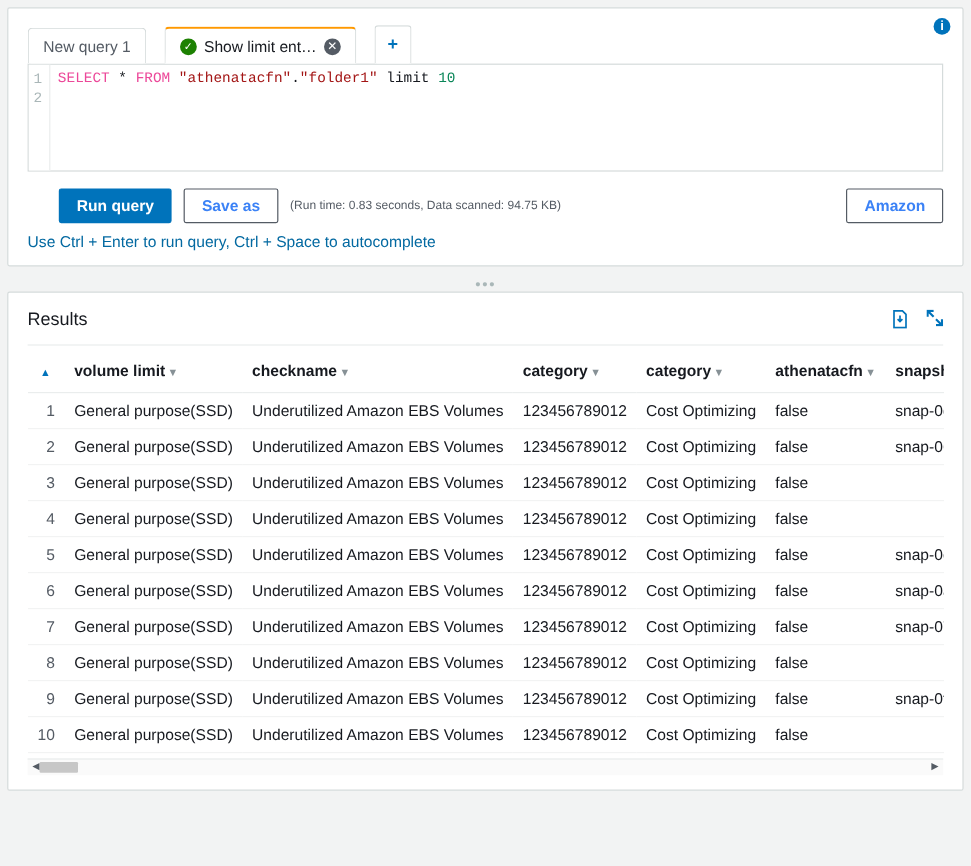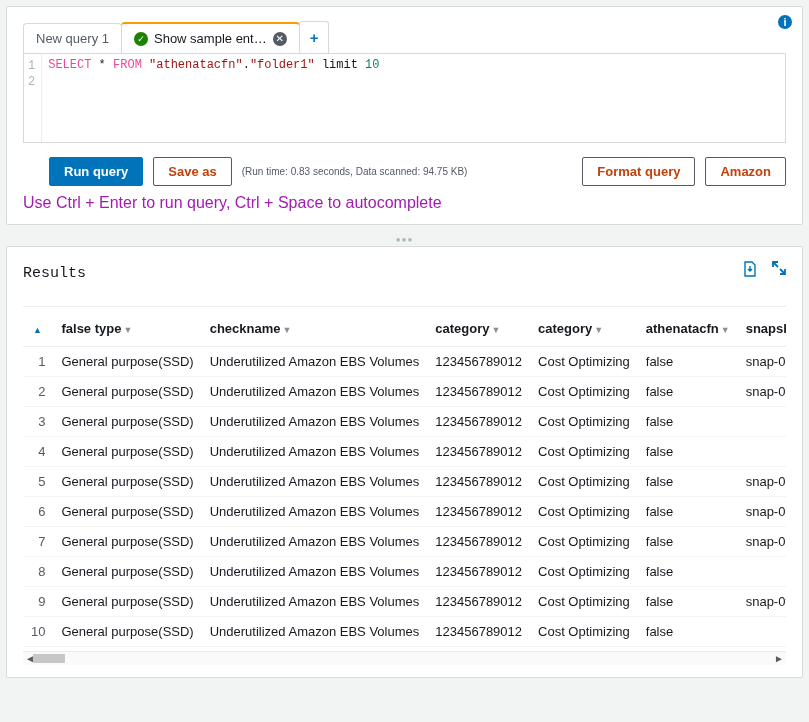--- a/index.html
+++ b/index.html
@@ -19,21 +19,21 @@
     }
     .query-panel { padding: 14px 16px 12px; }
     .info-icon {
       position: absolute; top: 8px; right: 10px;
       width: 14px; height: 14px; border-radius: 50%;
       background: #0073bb; color: #fff;
       font-size: 11px; font-weight: bold;
       display: flex; align-items: center; justify-content: center;
       cursor: default;
     }
-    .tabs { display: flex; align-items: flex-end; gap: 0; }
+    .tabs { display: flex; align-items: flex-end; gap: 16px; }
     .tab {
       border: 1px solid #d5dbdb; border-bottom: none;
       border-radius: 4px 4px 0 0;
       padding: 7px 12px; font-size: 13px; color: #545b64;
       background: #fff; cursor: pointer;
       display: flex; align-items: center; gap: 6px;
       margin-right: -1px;
     }
     .tab.active { border-top: 2px solid #ff9900; color: #16191f; font-weight: 500; }
     .tab .status-dot {
@@ -71,39 +71,38 @@
     .code .kw { color: #ec4899; }
     .code .str { color: #a31515; }
     .code .num { color: #098658; }
     .toolbar {
       display: flex; align-items: center; gap: 10px;
       margin-top: 14px;
       padding-left: 26px;
     }
     .btn {
       border: 1px solid #545b64; border-radius: 2px;
-      background: #fff; color: #c2410c;
+      background: #fff; color: #3b82f6;
       padding: 6px 14px; font-size: 13px; font-weight: bold;
       cursor: pointer;
     }
     .btn-primary { background: #0073bb; border-color: #0073bb; color: #fff; }
     .btn .caret { font-size: 9px; margin-left: 4px; }
     .runtime { color: #545b64; font-size: 10px; }
     .toolbar-right { margin-left: auto; display: flex; gap: 10px; }
-    .hint { color: #a21caf; font-size: 16px; margin-top: 8px; }
+    .hint { color: #0369a1; font-size: 13px; margin-top: 8px; }
     .divider-grip {
       text-align: center; color: #aab7b8; font-size: 8px;
       letter-spacing: 1px; padding: 2px 0;
       cursor: row-resize;
     }
     .results-panel { padding: 14px 16px 12px; }
     .results-header {
-      display: flex; align-items: flex-end; justify-content: space-between;
-      margin-bottom: 24px;
-      font-family: Liberation Mono, monospace;
+      display: flex; align-items: flex-start; justify-content: space-between;
+      margin-bottom: 8px;
     }
     .results-title { font-size: 15px; font-weight: 500; color: #16191f; }
     .results-actions { display: flex; gap: 14px; }
     .icon-btn { color: #0073bb; cursor: pointer; font-size: 16px; }
     hr { border: none; border-top: 1px solid #eaeded; margin: 0 0 4px; }
     .table-wrap { overflow-x: auto; }
     table { border-collapse: collapse; width: 100%; font-size: 13px; }
     th {
       text-align: left; font-weight: bold; color: #16191f;
       padding: 10px 8px; border-bottom: 1px solid #eaeded;
@@ -138,40 +137,39 @@
 
 <div class="panel query-panel">
   <div class="info-icon">i</div>
 
   <div class="tabs">
     <div class="tab">
       <span>New query 1</span>
     </div>
     <div class="tab active">
       <span class="status-dot">✓</span>
-      <span>Show sample ent…</span>
+      <span>Show limit ent…</span>
       <span class="close">✕</span>
     </div>
     <div class="add-tab">+</div>
   </div>
 
   <div class="editor">
     <div class="gutter">
       <div>1</div>
         <div>2</div>
     </div>
     <div class="code"><span class="kw">SELECT</span><span> * </span><span class="kw">FROM</span> <span class="str">"athenatacfn"</span><span>.</span><span class="str">"folder1"</span><span> limit </span><span class="num">10</span></div>
   </div>
 
   <div class="toolbar">
     <button class="btn btn-primary">Run query</button>
     <button class="btn">Save as</button>
     <span class="runtime">(Run time: 0.83 seconds, Data scanned: 94.75 KB)</span>
     <div class="toolbar-right">
-      <button class="btn">Format query</button>
       <button class="btn">Amazon</button>
     </div>
   </div>
   <div class="hint">Use Ctrl + Enter to run query, Ctrl + Space to autocomplete</div>
 </div>
 
 <div class="divider-grip">●●●</div>
 
 <div class="panel results-panel">
   <div class="results-header">
@@ -190,21 +188,21 @@
       </span>
     </div>
   </div>
   <hr>
 
   <div class="table-wrap">
     <table>
       <thead>
         <tr>
           <th class="sorted"><span class="sort">▲</span></th>
-          <th><span>false type</span><span class="sort">▼</span></th>
+          <th><span>volume limit</span><span class="sort">▼</span></th>
           <th><span>checkname</span><span class="sort">▼</span></th>
           <th><span>category</span><span class="sort">▼</span></th>
           <th><span>category</span><span class="sort">▼</span></th>
           <th><span>athenatacfn</span><span class="sort">▼</span></th>
           <th><span>snapshot</span></th>
         </tr>
       </thead>
       <tbody id="results-body">
           <tr>
             <td class="row-num">1</td>

